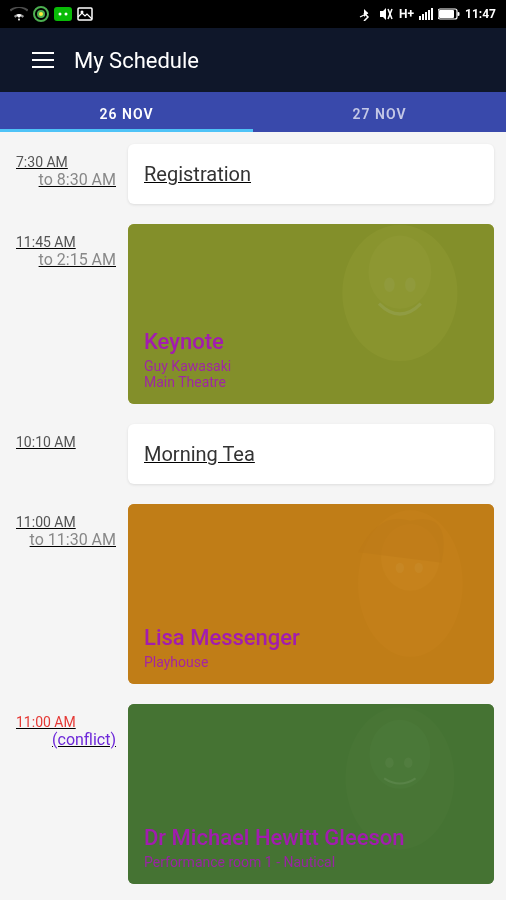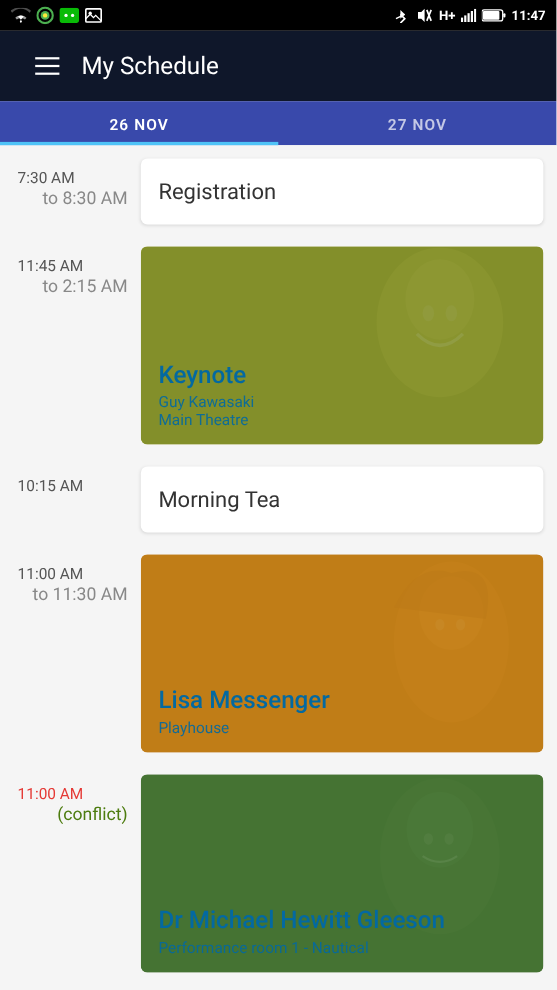--- a/index.html
+++ b/index.html
@@ -71,40 +71,41 @@
     .schedule {
       background: #f5f5f5;
       padding: 0 0 20px 0;
     }
 
     .schedule-row {
       display: flex;
       align-items: flex-start;
       padding: 12px 12px 8px 16px;
       gap: 12px;
+      text-decoration: underline;
     }
 
     .time-col {
       min-width: 100px;
       display: flex;
       flex-direction: column;
       padding-top: 10px;
     }
     .time-main {
       font-size: 14px;
       color: #555;
       font-weight: 400;
     }
     .time-to {
       font-size: 16px;
       color: #888;
       text-align: right;
     }
     .time-main.conflict { color: #e53935; }
-    .time-to.conflict { color: #4d7c0f; }
+    .time-to.conflict { color: #6d28d9; }
 
     .card {
       flex: 1;
       border-radius: 6px;
       overflow: hidden;
     }
 
     
     .card-plain {
       background: #fff;
@@ -140,21 +141,21 @@
     .overlay-keynote { background: #7a8a2e; }
     
     .overlay-lisa { background: #c0821a; }
     
     .overlay-michael { background: #4a7a3a; }
 
     .card-image-content {
       position: absolute;
       bottom: 0; left: 0; right: 0;
       padding: 14px 16px;
-      color: #0369a1;
+      color: #a21caf;
     }
     .card-image-title {
       font-size: 22px;
       font-weight: 500;
       margin-bottom: 4px;
     }
     .card-image-sub {
       font-size: 14px;
       opacity: 0.9;
     }
@@ -265,21 +266,21 @@
       <div class="card-image-content">
         <div class="card-image-title">Keynote</div>
         <div class="card-image-sub">Guy Kawasaki</div>
         <div class="card-image-sub">Main Theatre</div>
       </div>
     </div>
   </div>
 
   <div class="schedule-row">
     <div class="time-col">
-      <span class="time-main">10:15 AM</span>
+      <span class="time-main">10:10 AM</span>
       <span class="time-to"></span>
     </div>
     <div class="card card-plain">
       <span class="card-plain-title">Morning Tea</span>
     </div>
   </div>
 
   <div class="schedule-row">
     <div class="time-col">
       <span class="time-main">11:00 AM</span>

